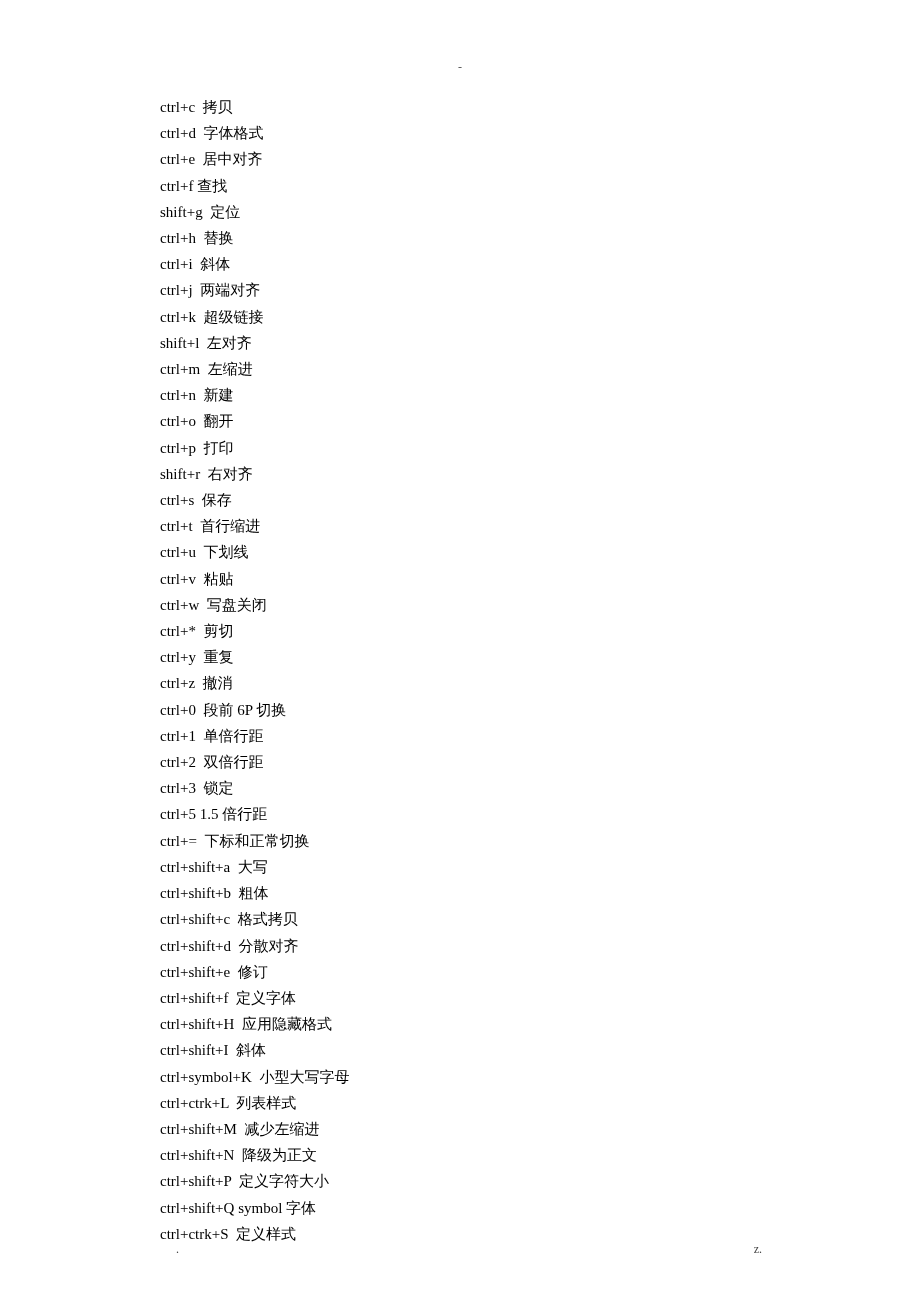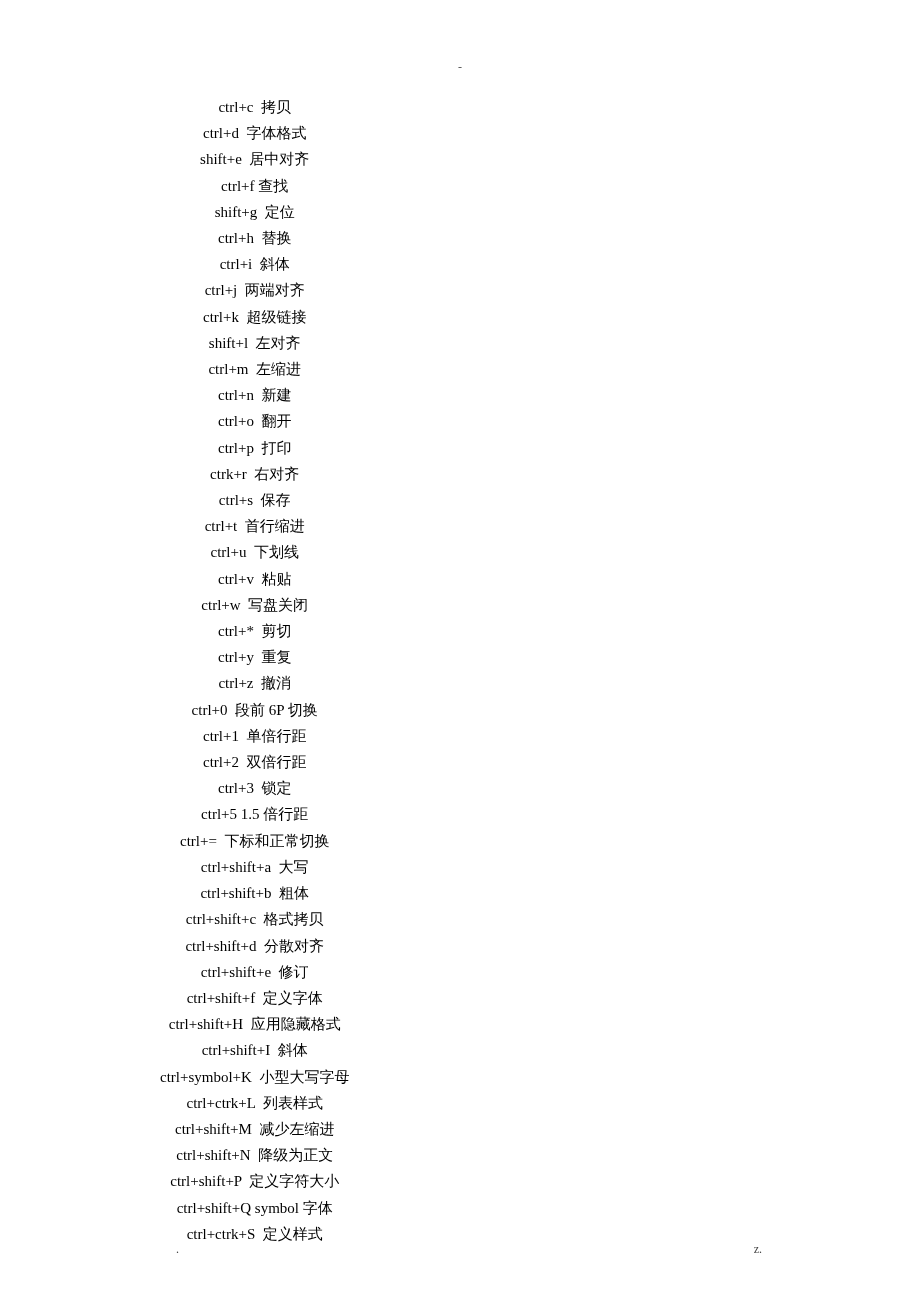--- a/index.html
+++ b/index.html
@@ -18,21 +18,20 @@
       top: 60px;
       left: 458px;
       font-size: 12px;
       color: #555;
     }
     .content {
       position: absolute;
       top: 94px;
       left: 160px;
       line-height: 26.2px;
-      text-align: center;
     }
     .row {
       white-space: pre;
       font-family: "Times New Roman", serif;
     }
     .cjk {
       font-family: "SimSun", "KaiTi", "STKaiti", serif;
     }
     .footer-left {
       position: absolute;
@@ -50,33 +49,33 @@
     }
   </style>
 </head>
 <body>
 
 <div class="top-dash">-</div>
 
 <div class="content" id="list">
     <div class="row"><span>ctrl+c</span><span>  </span><span class="cjk">拷贝</span></div>
     <div class="row"><span>ctrl+d</span><span>  </span><span class="cjk">字体格式</span></div>
-    <div class="row"><span>shift+e</span><span>  </span><span class="cjk">居中对齐</span></div>
+    <div class="row"><span>ctrl+e</span><span>  </span><span class="cjk">居中对齐</span></div>
     <div class="row"><span>ctrl+f</span><span> </span><span class="cjk">查找</span></div>
     <div class="row"><span>shift+g</span><span>  </span><span class="cjk">定位</span></div>
     <div class="row"><span>ctrl+h</span><span>  </span><span class="cjk">替换</span></div>
     <div class="row"><span>ctrl+i</span><span>  </span><span class="cjk">斜体</span></div>
     <div class="row"><span>ctrl+j</span><span>  </span><span class="cjk">两端对齐</span></div>
     <div class="row"><span>ctrl+k</span><span>  </span><span class="cjk">超级链接</span></div>
     <div class="row"><span>shift+l</span><span>  </span><span class="cjk">左对齐</span></div>
     <div class="row"><span>ctrl+m</span><span>  </span><span class="cjk">左缩进</span></div>
     <div class="row"><span>ctrl+n</span><span>  </span><span class="cjk">新建</span></div>
     <div class="row"><span>ctrl+o</span><span>  </span><span class="cjk">翻开</span></div>
     <div class="row"><span>ctrl+p</span><span>  </span><span class="cjk">打印</span></div>
-    <div class="row"><span>ctrk+r</span><span>  </span><span class="cjk">右对齐</span></div>
+    <div class="row"><span>shift+r</span><span>  </span><span class="cjk">右对齐</span></div>
     <div class="row"><span>ctrl+s</span><span>  </span><span class="cjk">保存</span></div>
     <div class="row"><span>ctrl+t</span><span>  </span><span class="cjk">首行缩进</span></div>
     <div class="row"><span>ctrl+u</span><span>  </span><span class="cjk">下划线</span></div>
     <div class="row"><span>ctrl+v</span><span>  </span><span class="cjk">粘贴</span></div>
     <div class="row"><span>ctrl+w</span><span>  </span><span class="cjk">写盘关闭</span></div>
     <div class="row"><span>ctrl+*</span><span>  </span><span class="cjk">剪切</span></div>
     <div class="row"><span>ctrl+y</span><span>  </span><span class="cjk">重复</span></div>
     <div class="row"><span>ctrl+z</span><span>  </span><span class="cjk">撤消</span></div>
     <div class="row"><span>ctrl+0</span><span>  </span><span class="cjk">段前 6P 切换</span></div>
     <div class="row"><span>ctrl+1</span><span>  </span><span class="cjk">单倍行距</span></div>

